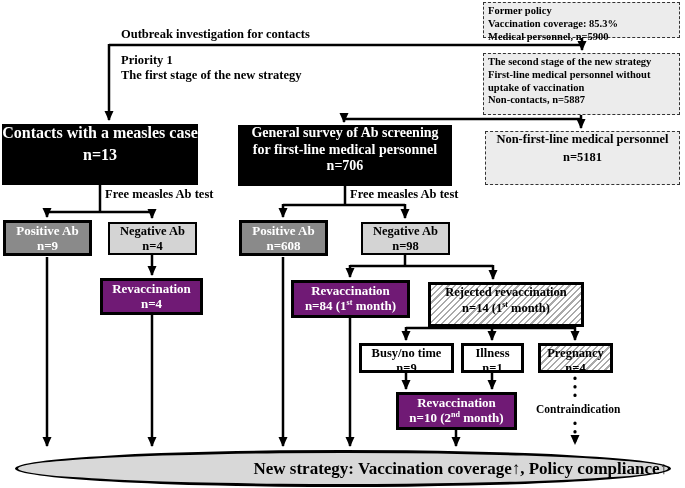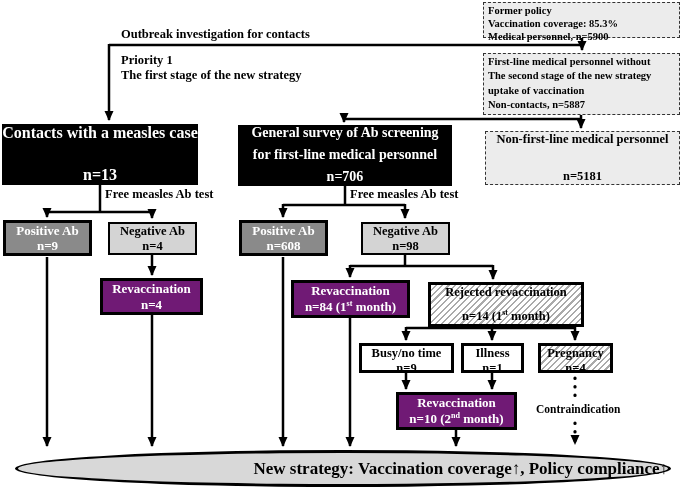--- a/index.html
+++ b/index.html
@@ -3,21 +3,21 @@
 <meta charset="utf-8">
 <style>
   html,body{margin:0;padding:0;background:#ffffff;}
   #canvas{
     position:relative;width:685px;height:488px;background:#ffffff;
     font-family:"Liberation Serif","DejaVu Serif",serif;font-weight:bold;color:#000;
     overflow:hidden;
   }
   #connectors{position:absolute;left:0;top:0;width:685px;height:488px;}
   .box{position:absolute;box-sizing:border-box;display:flex;flex-direction:column;
-       align-items:center;justify-content:space-between;text-align:center;line-height:1.18;}
+       align-items:center;justify-content:flex-start;text-align:center;line-height:1.18;}
   .box-black{background:#000000;color:#ffffff;font-size:16px;}
   .box-gray{background:#8a8a8a;color:#ffffff;border:3px solid #000;font-size:13px;}
   .box-lightgray{background:#d4d4d4;color:#000;border:2.5px solid #000;font-size:12.5px;}
   .box-darkgray{background:#701a75;color:#ffffff;border:3px solid #000;font-size:13px;}
   .box-white{background:#ffffff;color:#000;border:3px solid #000;font-size:12.5px;}
   .box-hatch{color:#000;border:3px solid #000;font-size:12.5px;
     background:repeating-linear-gradient(135deg,#ffffff 0px,#ffffff 3px,#aaaaaa 3px,#aaaaaa 4.5px);}
   .box-dashed{background:#ececec;color:#000;border:1.5px dashed #333;
     align-items:flex-start;text-align:left;font-size:10.5px;line-height:1.22;padding:2px 4px;}
   .box-dashed-center{background:#ececec;color:#000;border:1.5px dashed #333;font-size:12.5px;}
@@ -87,22 +87,22 @@
     </g>
   </svg>
 
   <div class="box box-dashed" style="left:483px;top:2px;width:197px;height:36px">
     <div>Former policy</div>
     <div>Vaccination coverage: 85.3%</div>
     <div>Medical personnel, n=5900</div>
   </div>
 
   <div class="box box-dashed" style="left:483px;top:53px;width:197px;height:62px">
+    <div>The second stage of the new strategy</div>
     <div>First-line medical personnel without</div>
-    <div>The second stage of the new strategy</div>
     <div>uptake of vaccination</div>
     <div>Non-contacts, n=5887</div>
   </div>
 
   <div class="box box-dashed-center" style="left:485px;top:131px;width:195px;height:54px;gap:3px">
     <div>Non-first-line medical personnel</div>
     <div>n=5181</div>
   </div>
 
   <div class="lbl" style="left:121px;top:27px">Outbreak investigation for contacts</div>

